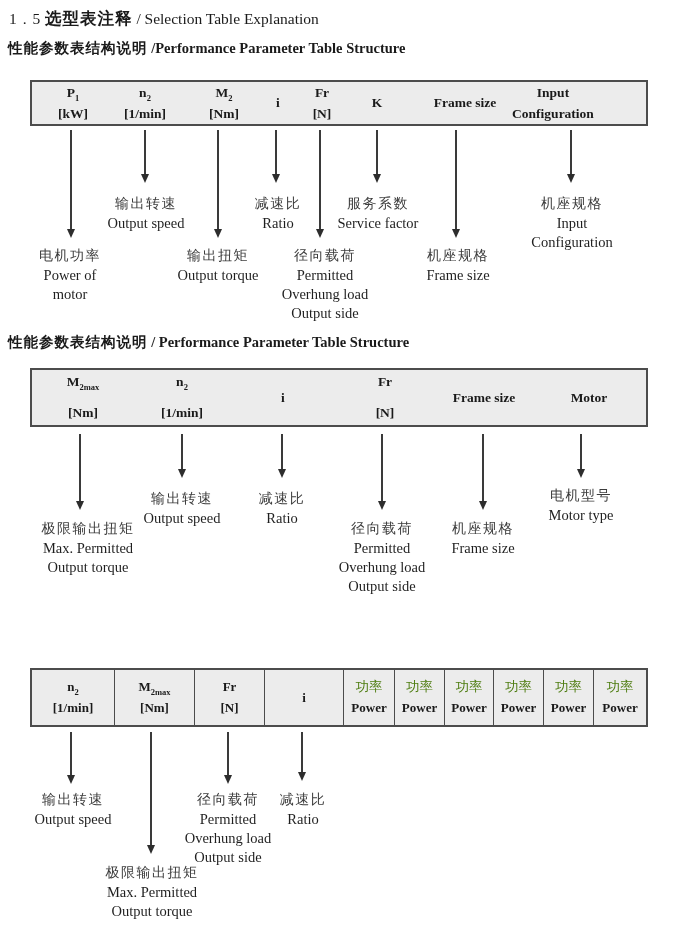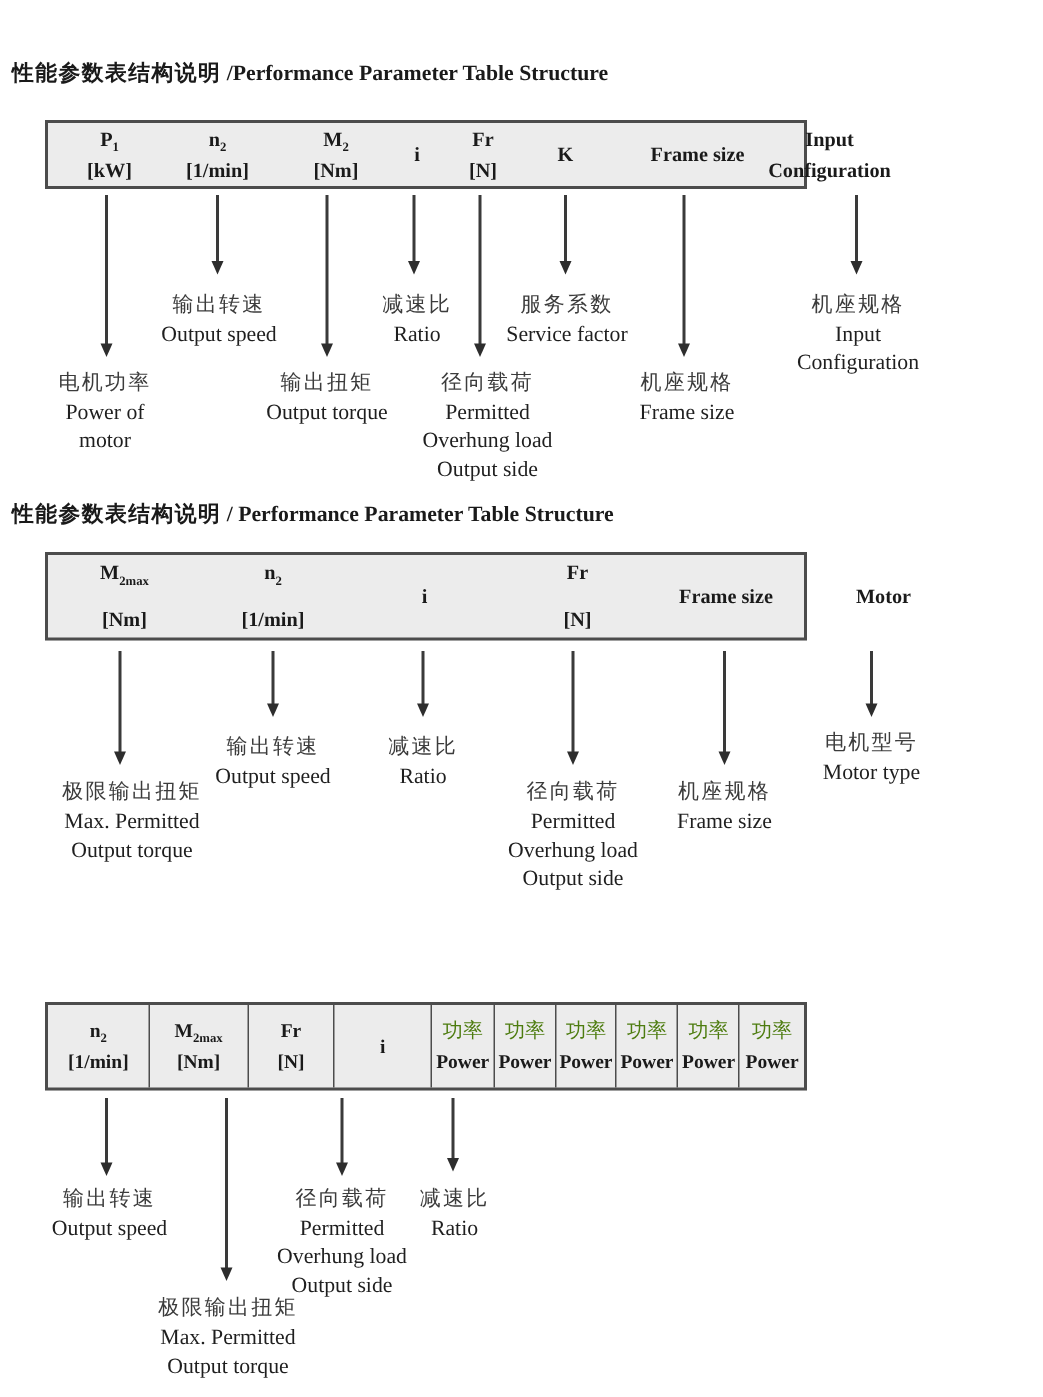--- a/index.html
+++ b/index.html
@@ -10,21 +10,21 @@
   
   .doc-title { position:absolute; left:9px; top:8px; font-size:15.5px; white-space:nowrap; }
   .doc-title .num { font-size:15.5px; letter-spacing:1px; }
   .doc-title .cn  { font-weight:bold; font-size:16.5px; letter-spacing:1px; }
   .doc-title .en  { font-size:15.5px; }
   .sec-heading { position:absolute; left:8px; font-weight:bold; font-size:14.5px; white-space:nowrap; }
   .sec-heading .cn { font-size:14.5px; letter-spacing:1px; font-family:"Liberation Sans","DejaVu Sans",sans-serif;margin-top:41px; }
   .sec-heading .en { font-size:14.5px; }
   
   .tbl {
-    position:absolute; left:30px; width:508px; box-sizing:border-box;
+    position:absolute; left:30px; width:618px; box-sizing:border-box;
     background:#ececec; border:2px solid #4c4c4c;
   }
   .hcell {
     position:absolute; top:0; height:100%; transform:translateX(-50%);
     display:flex; flex-direction:column; justify-content:center; align-items:center;
     font-weight:bold; font-size:13.5px; text-align:center; white-space:nowrap;
   }
   .hline { line-height:14px; }
   .t1 .hline + .hline { margin-top:7px; }
   .t2 .hline + .hline { margin-top:17px; }
@@ -58,20 +58,25 @@
   .callout > div:first-child {
     color:#3c3c3c; font-size:14px; letter-spacing:1.5px;
     font-family:Liberation Mono, monospace;
   }
 </style>
 </head>
 <body>
 
 <div class="page">
 
+  <div class="doc-title">
+    <span class="num">1 . 5</span>
+    <span class="cn">选型表注释</span>
+    <span class="en">/ Selection Table Explanation</span>
+  </div>
 
   <div class="sec-heading" style="top:39px">
     <span class="cn">性能参数表结构说明</span>
     <span class="en">/Performance Parameter Table Structure</span>
   </div>
 
   <div class="tbl t1" style="top:80px;height:46px">
     <div class="hcell" style="left:41px">
       <div class="hline"><span>P</span><sub>1</sub></div>
       <div class="hline">[kW]</div>

